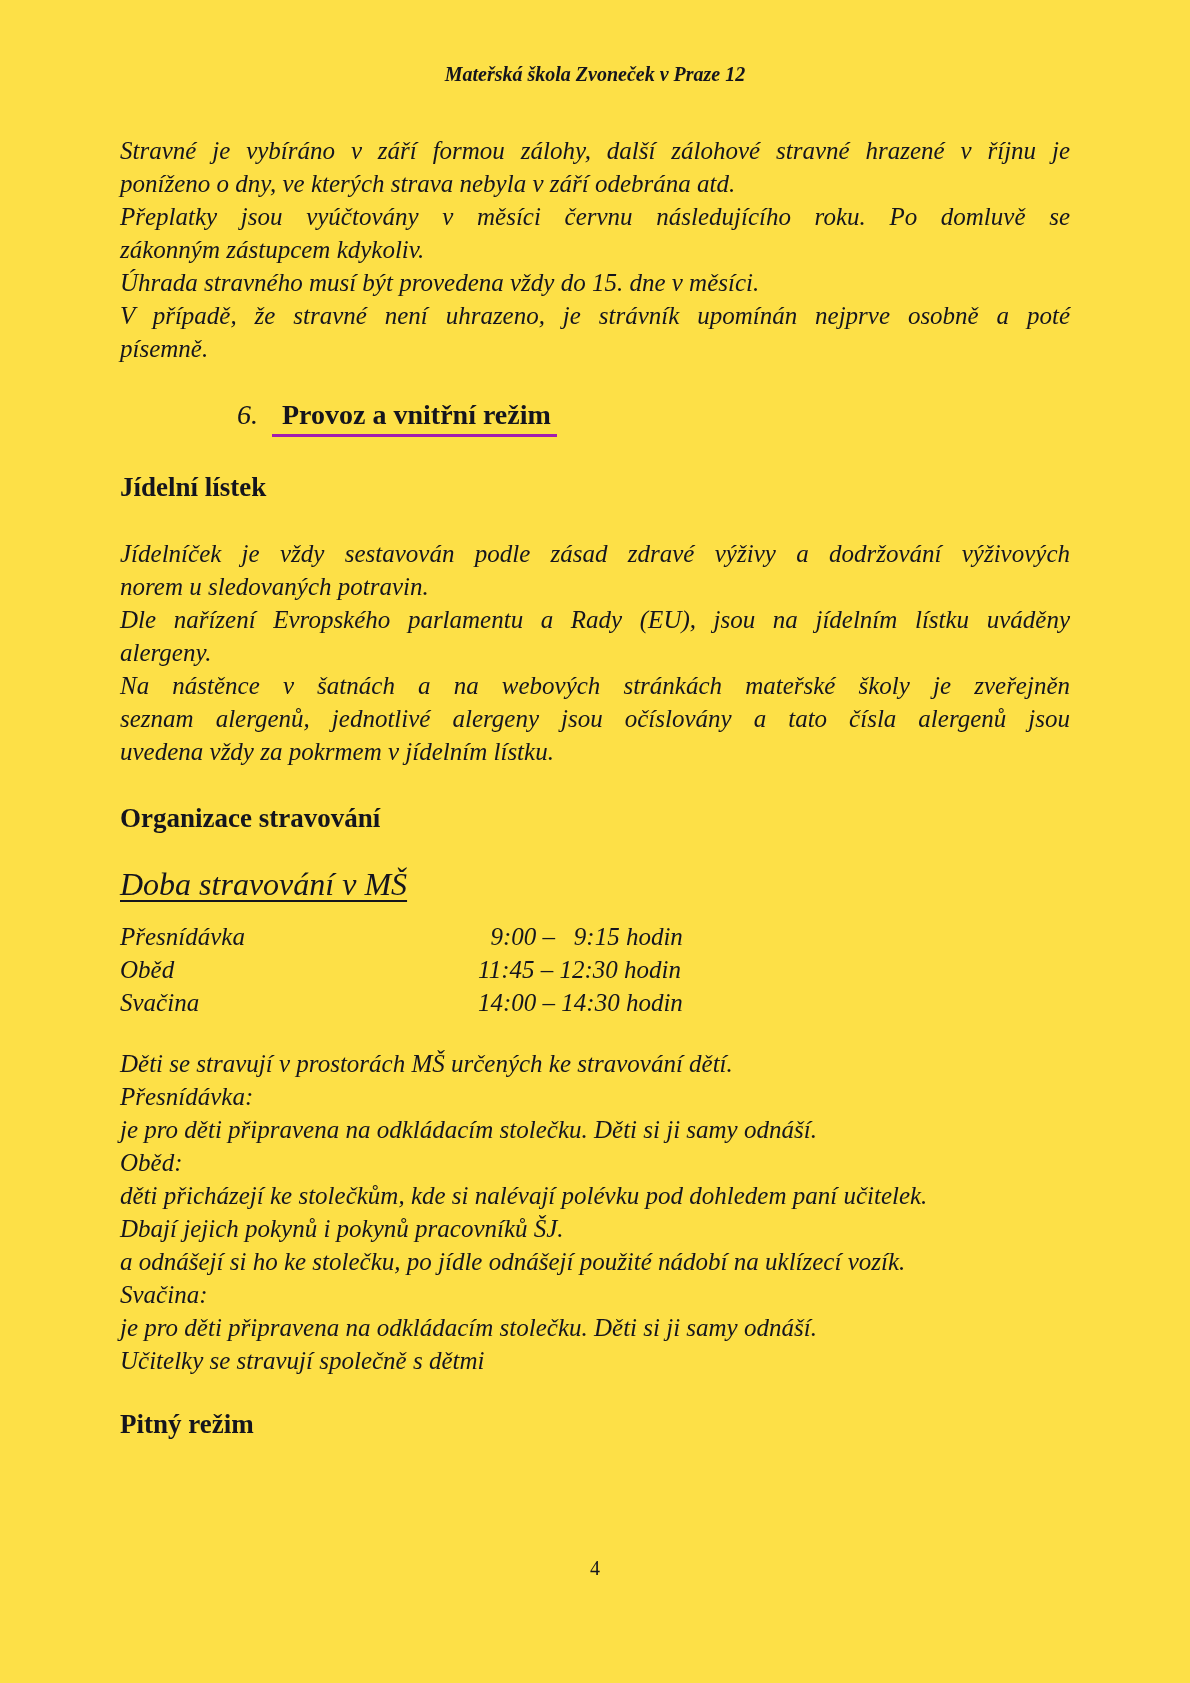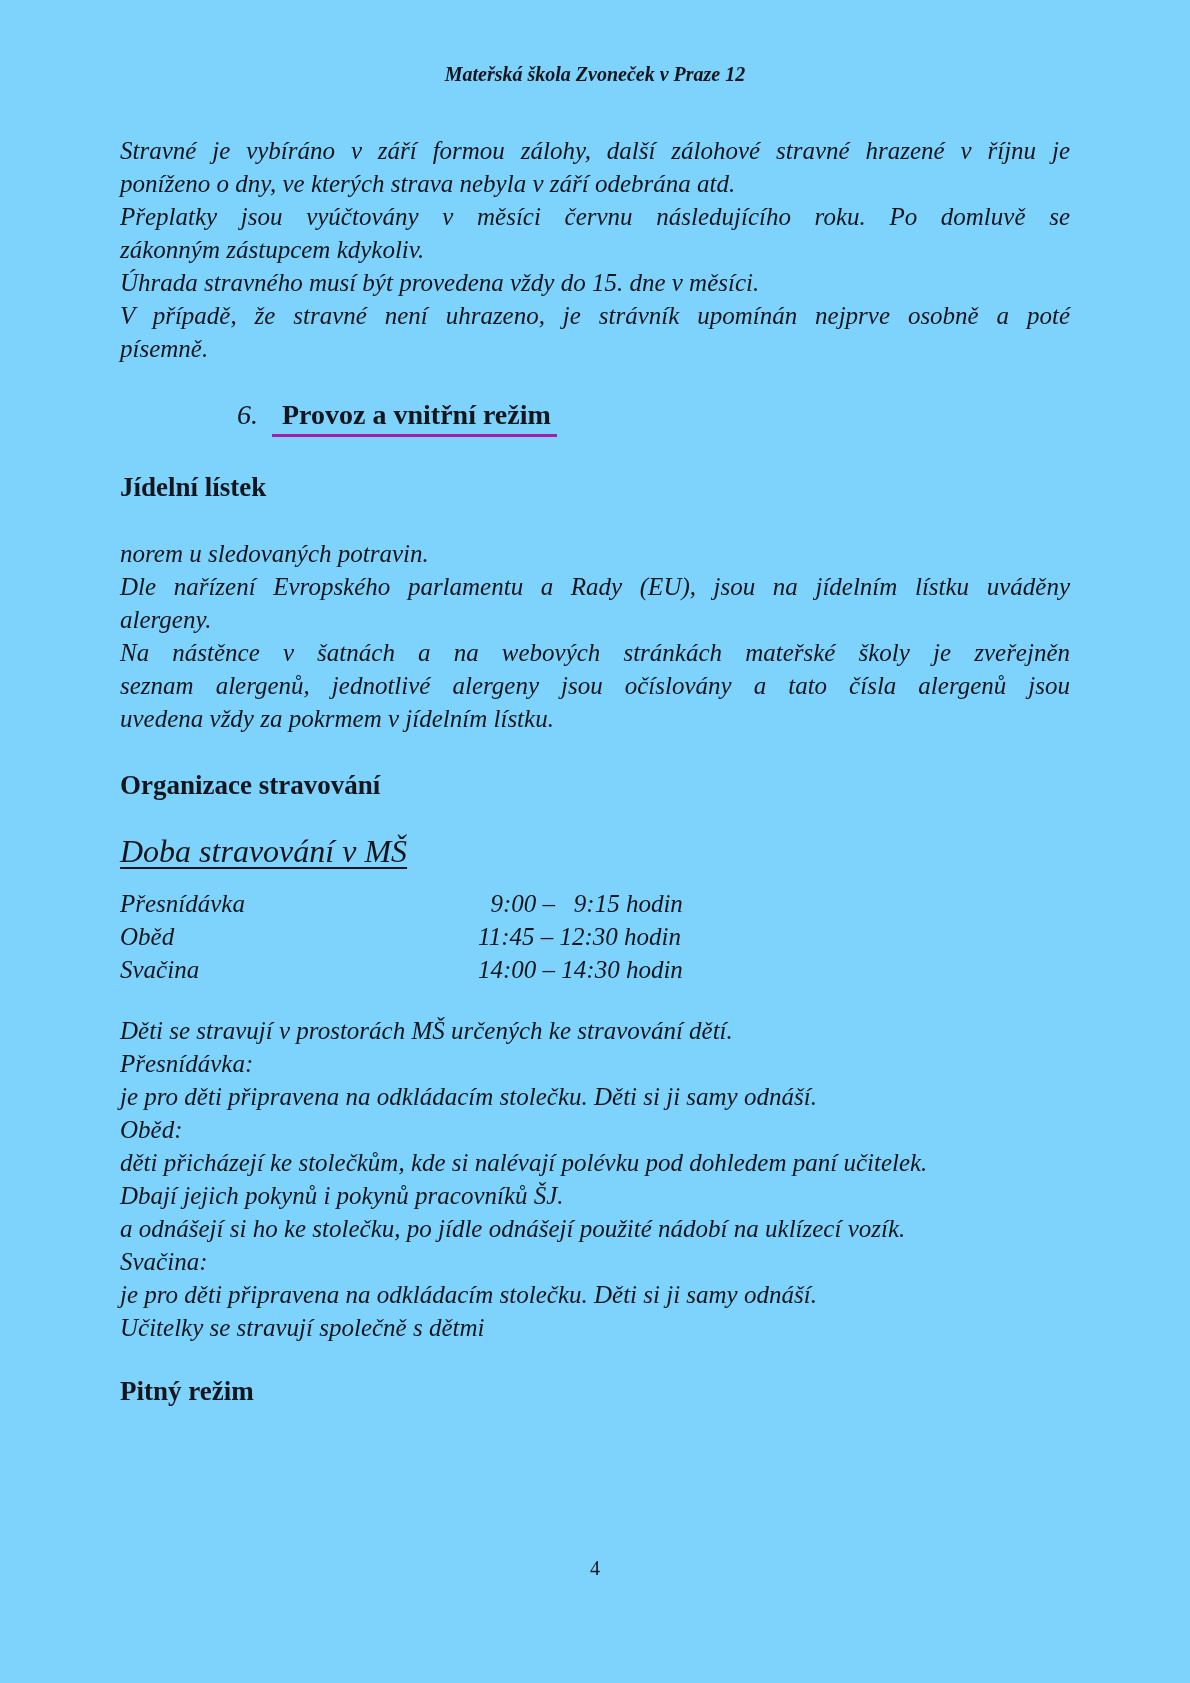--- a/index.html
+++ b/index.html
@@ -1,21 +1,21 @@
 <!DOCTYPE html>
 <html lang="cs"><head>
 <meta charset="utf-8">
 <style>
   * { margin:0; padding:0; box-sizing:border-box; }
   html, body { background:#ffffff; }
   .page {
     position:relative;
     width:1190px;
     height:1683px;
-    background:#7dd3fc;
+    background:#fde047;
     color:#15151d;
     font-family:"Liberation Serif", serif;
     padding:62px 120px 0 120px;
     overflow:hidden;
   }
   .doc-header {
     text-align:center;
     font-style:italic;
     font-weight:600;
     font-size:20px;
@@ -102,20 +102,21 @@
     <div class="line">písemně.</div>
   </div>
 
   <div class="section-heading">
     <span class="sec-num">6.</span><span class="sec-title">Provoz a vnitřní režim</span>
   </div>
 
   <div class="h-bold">Jídelní lístek</div>
 
   <div class="block">
+    <div class="line stretch">Jídelníček je vždy sestavován podle zásad zdravé výživy a dodržování výživových</div>
     <div class="line">norem u sledovaných potravin.</div>
     <div class="line stretch">Dle nařízení Evropského parlamentu a Rady (EU), jsou na jídelním lístku uváděny</div>
     <div class="line">alergeny.</div>
     <div class="line stretch">Na nástěnce v šatnách a na webových stránkách mateřské školy je zveřejněn</div>
     <div class="line stretch">seznam alergenů, jednotlivé alergeny jsou očíslovány a tato čísla alergenů jsou</div>
     <div class="line">uvedena vždy za pokrmem v jídelním lístku.</div>
   </div>
 
   <div class="h-bold">Organizace stravování</div>
 

